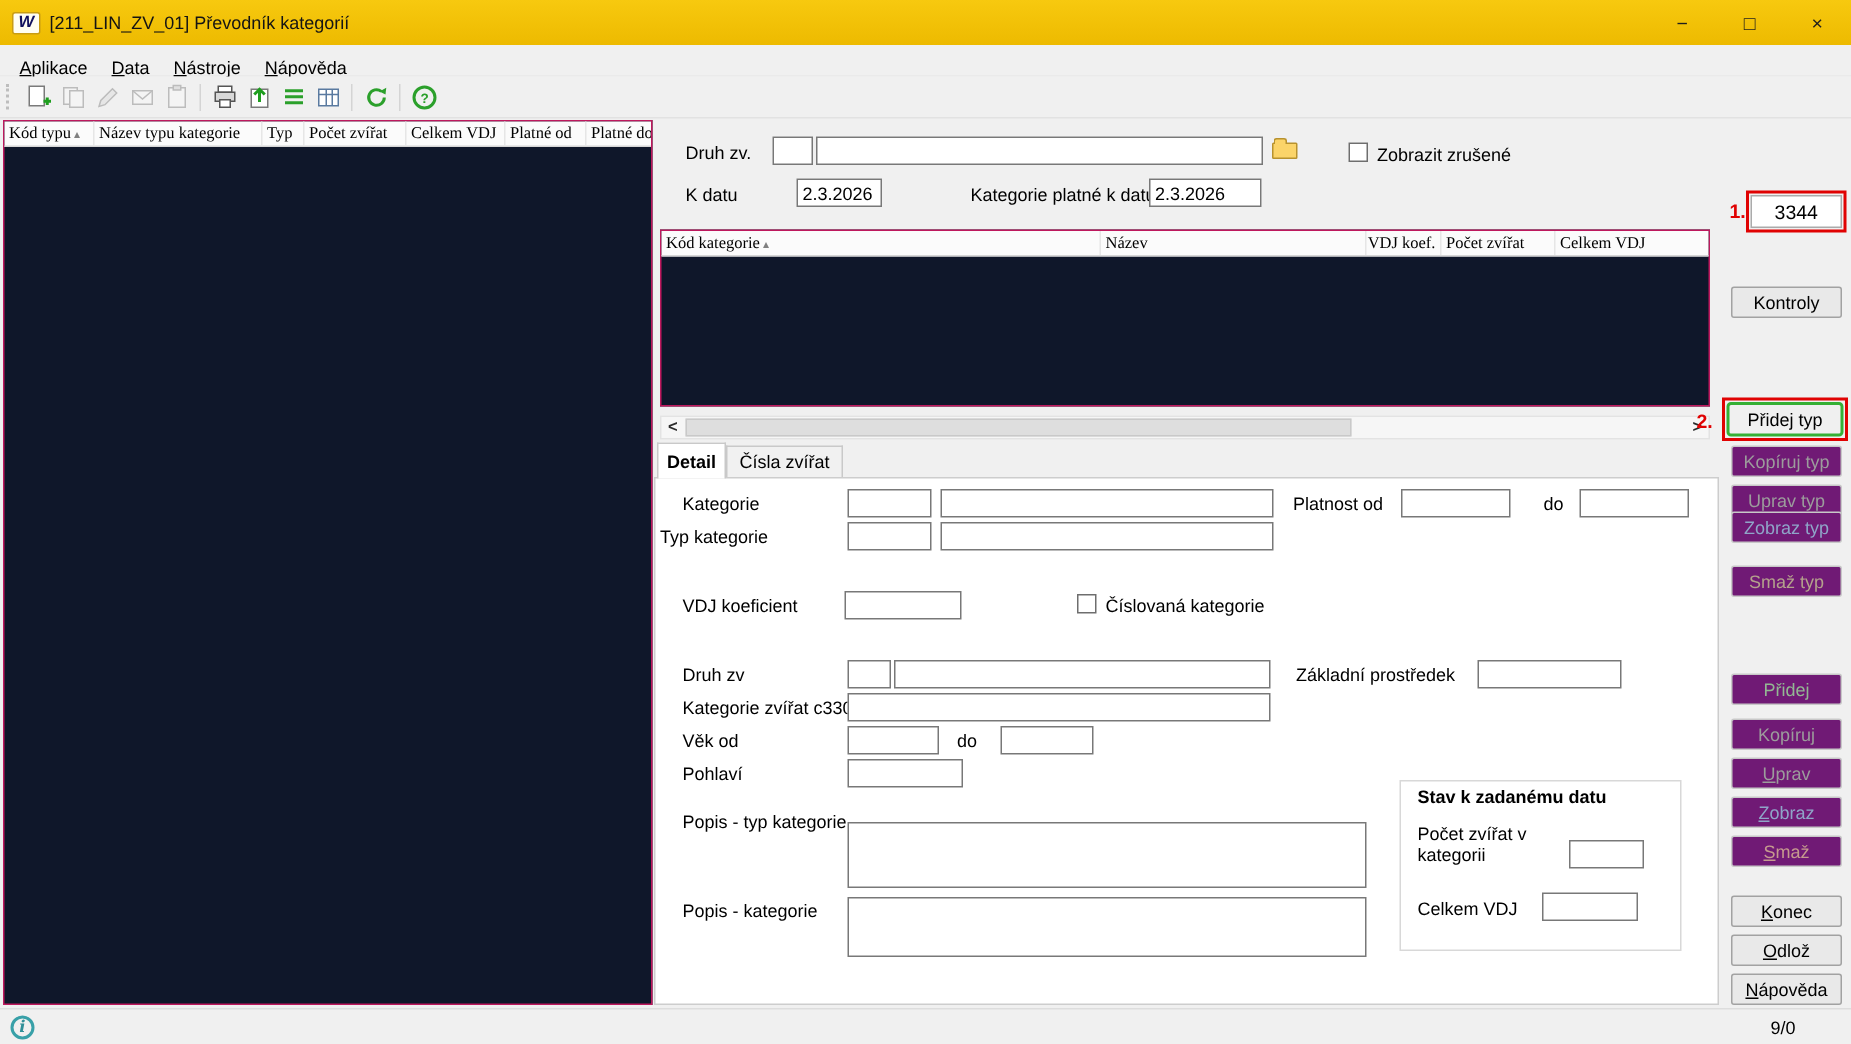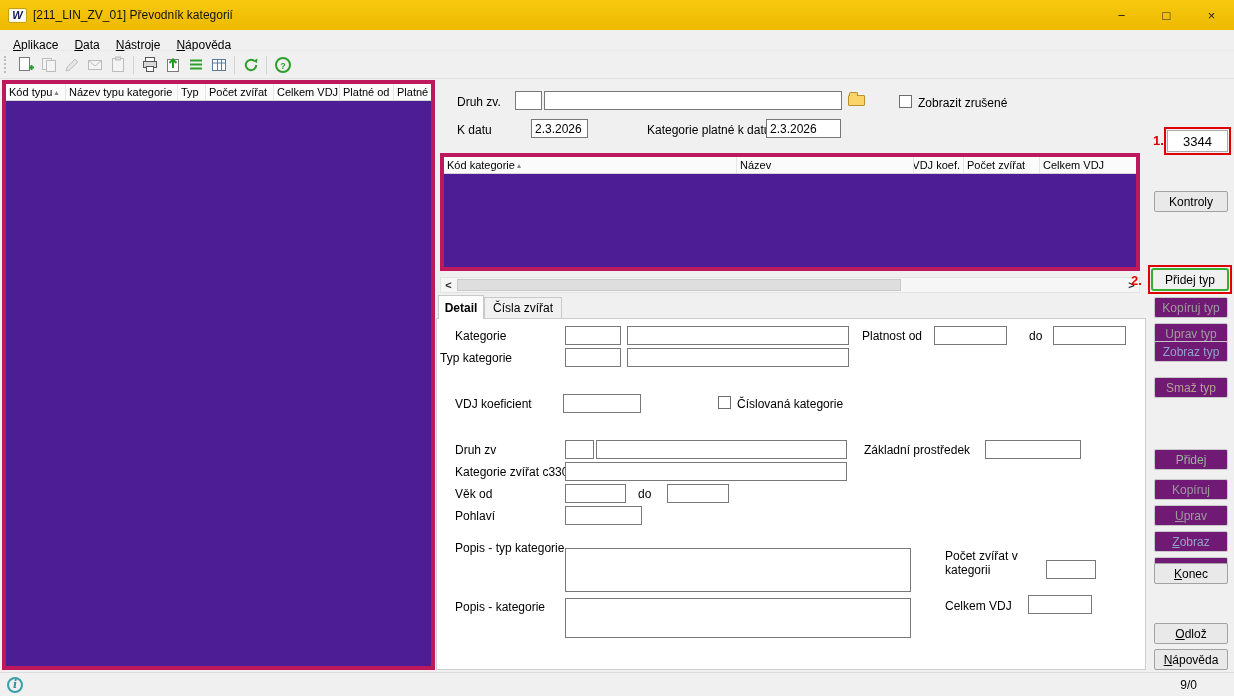--- a/index.html
+++ b/index.html
@@ -19,21 +19,21 @@
   .ul-first{display:block;}
   .ul-first::first-letter{text-decoration:underline;}
 
   
   .toolbar{position:absolute;top:51px;left:0;right:0;height:28px;background:#f0f0f0;border-bottom:1px solid #e2e2e2;display:flex;align-items:center;padding-left:4px;}
   .grip{width:4px;height:17px;border-left:2px dotted #bdbdbd;margin-right:6px;}
   .tbtn{width:23px;height:23px;display:flex;align-items:center;justify-content:center;}
   .tsep{width:1px;height:18px;background:#d4d4d4;margin:0 4px;}
 
   
-  .gtable{position:absolute;background:#4c1d95;border:4px solid #be185d;}
+  .gtable{position:absolute;background:#0f172a;border:1px solid #be185d;font-family:Liberation Serif, serif;}
   .thead{display:flex;height:17px;background:#fbfbfb;border-bottom:1px solid #d6d6d6;}
   .th{display:flex;align-items:center;gap:2px;padding:0 3px;font-size:11px;border-right:1px solid #e6e6e6;white-space:nowrap;overflow:hidden;}
   .th.num{justify-content:flex-end;}
   .sortglyph{font-size:8px;color:#808080;}
 
   
   .lbl{position:absolute;white-space:nowrap;}
   .inp{position:absolute;height:19px;background:#fff;border:1px solid #787878;font:12px "Liberation Sans","DejaVu Sans",sans-serif;padding:0 3px;}
   textarea.inp{resize:none;}
   .chk{position:absolute;width:13px;height:13px;background:#fff;border:1px solid #6e6e6e;}
@@ -266,20 +266,23 @@
 
   <span class="lbl fp" style="left:455px;top:509px;">Pohlaví</span>
   <input class="inp fp" style="left: 565px; top: 506px; width: 77px;">
 
   <span class="lbl fp" style="left:455px;top:541px;">Popis - typ kategorie</span>
   <textarea class="inp fp" style="left: 565px; top: 548px; width: 346px; height: 44px;"></textarea>
 
   <span class="lbl fp" style="left:455px;top:600px;">Popis - kategorie</span>
   <textarea class="inp fp" style="left: 565px; top: 598px; width: 346px; height: 40px;"></textarea>
 
+  <div class="groupbox">
+    <span class="gb-title">Stav k zadanému datu</span>
+  </div>
   <span class="lbl fp" style="left:945px;top:549px;width:98px;white-space:normal;line-height:14px;">Počet zvířat v kategorii</span>
   <input class="inp fp" style="left: 1046px; top: 560px; width: 50px;">
   <span class="lbl fp" style="left:945px;top:599px;">Celkem VDJ</span>
   <input class="inp fp" style="left: 1028px; top: 595px; width: 64px;">
 
 
   <span class="rednum" style="left:1153px;top:133px;">1.</span>
   <div class="redbox" style="left:1164px;top:127px;width:67px;height:28px;">
     <div class="numfield">3344</div>
   </div>
@@ -315,21 +318,21 @@
   <div class="sbtn dis" style="top:505px;">
       <span class="ul-first">Uprav</span>
     </div>
   <div class="sbtn dis c-blue" style="top:531px;">
       <span class="ul-first">Zobraz</span>
     </div>
   <div class="sbtn dis c-red" style="top:557px;">
       <span class="ul-first">Smaž</span>
     </div>
 
-  <div class="sbtn" style="top:563px;">
+  <div class="sbtn" style="top:597px;">
       <span class="ul-first">Konec</span>
     </div>
   <div class="sbtn" style="top:623px;">
       <span class="ul-first">Odlož</span>
     </div>
   <div class="sbtn" style="top:649px;">
       <span class="ul-first">Nápověda</span>
     </div>
 
   <div class="statusbar">

